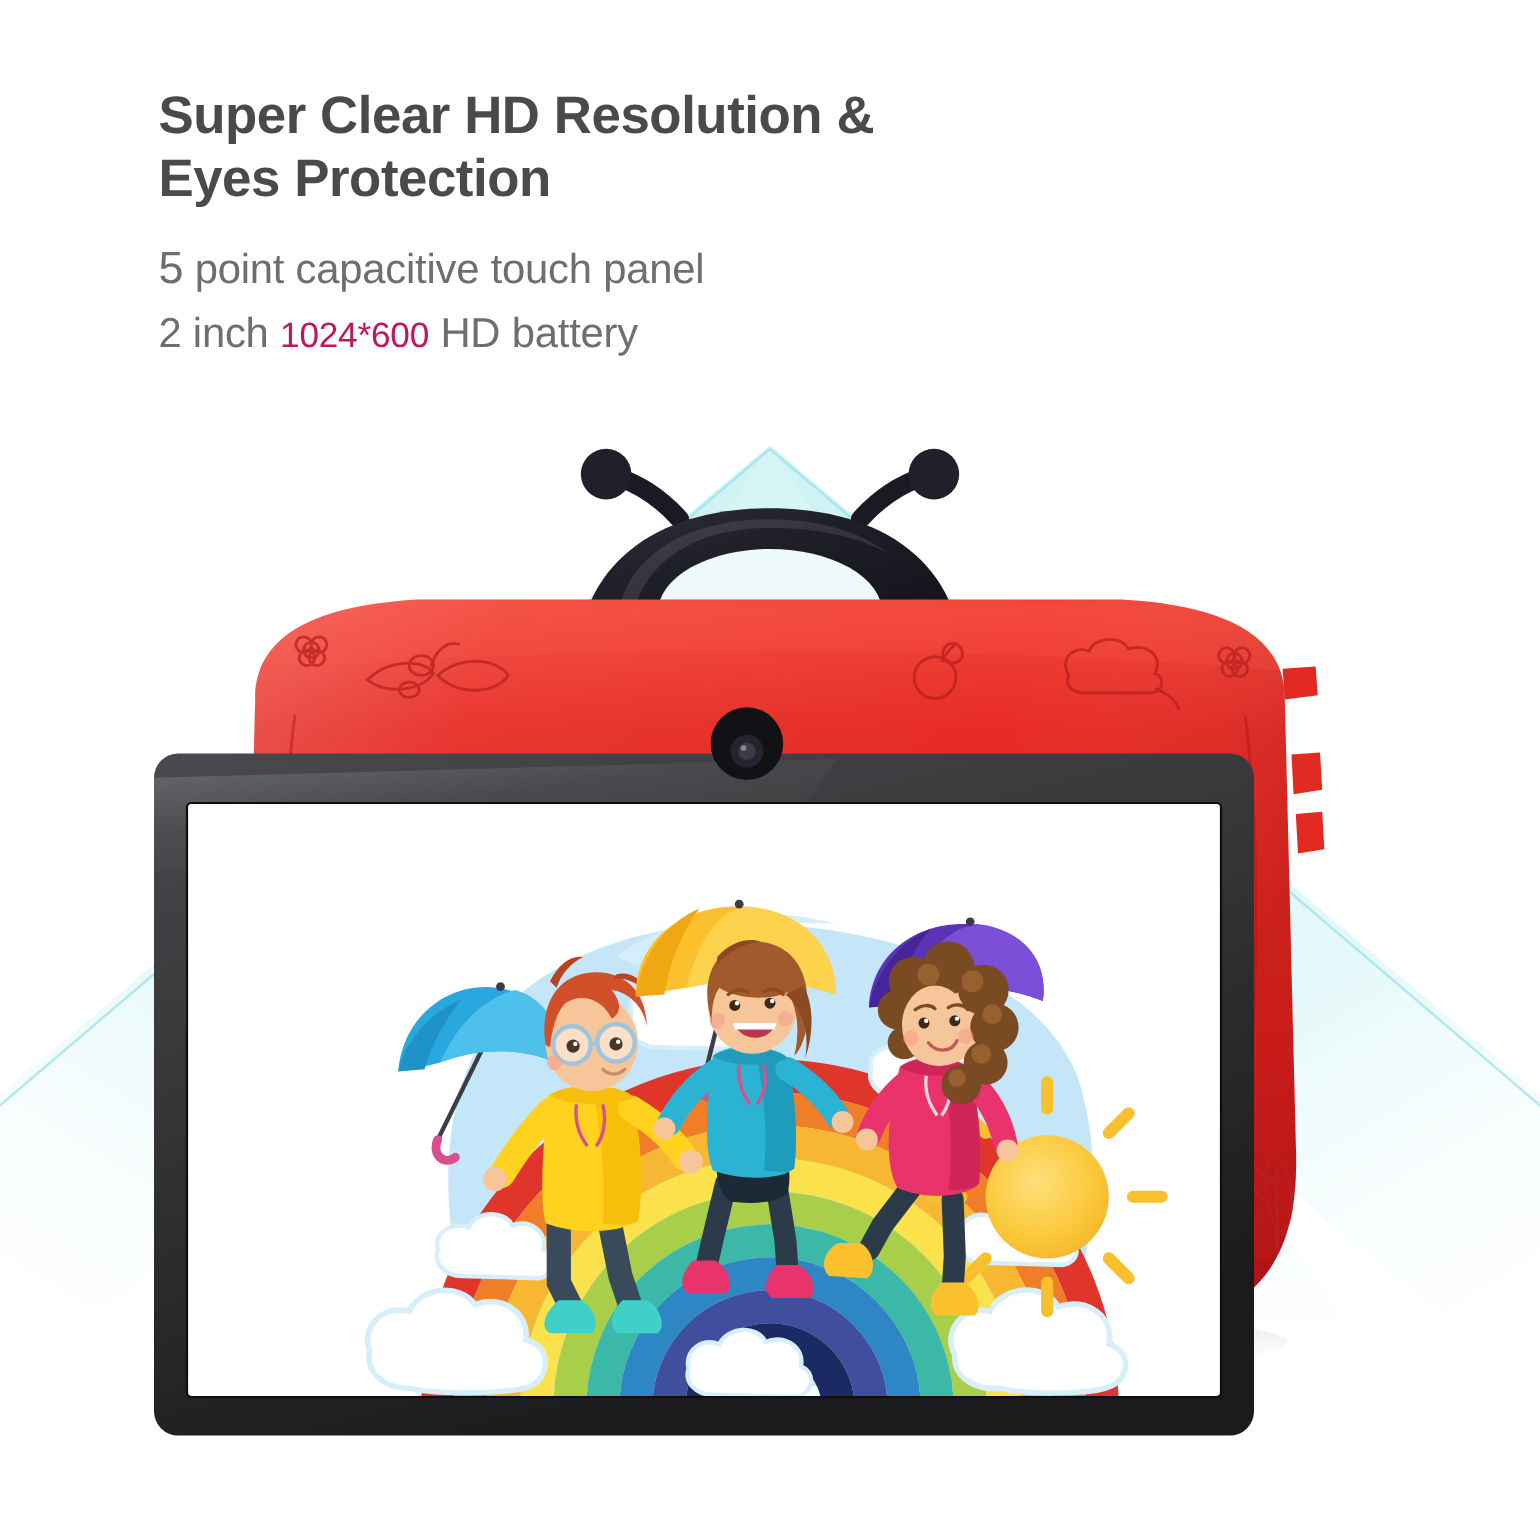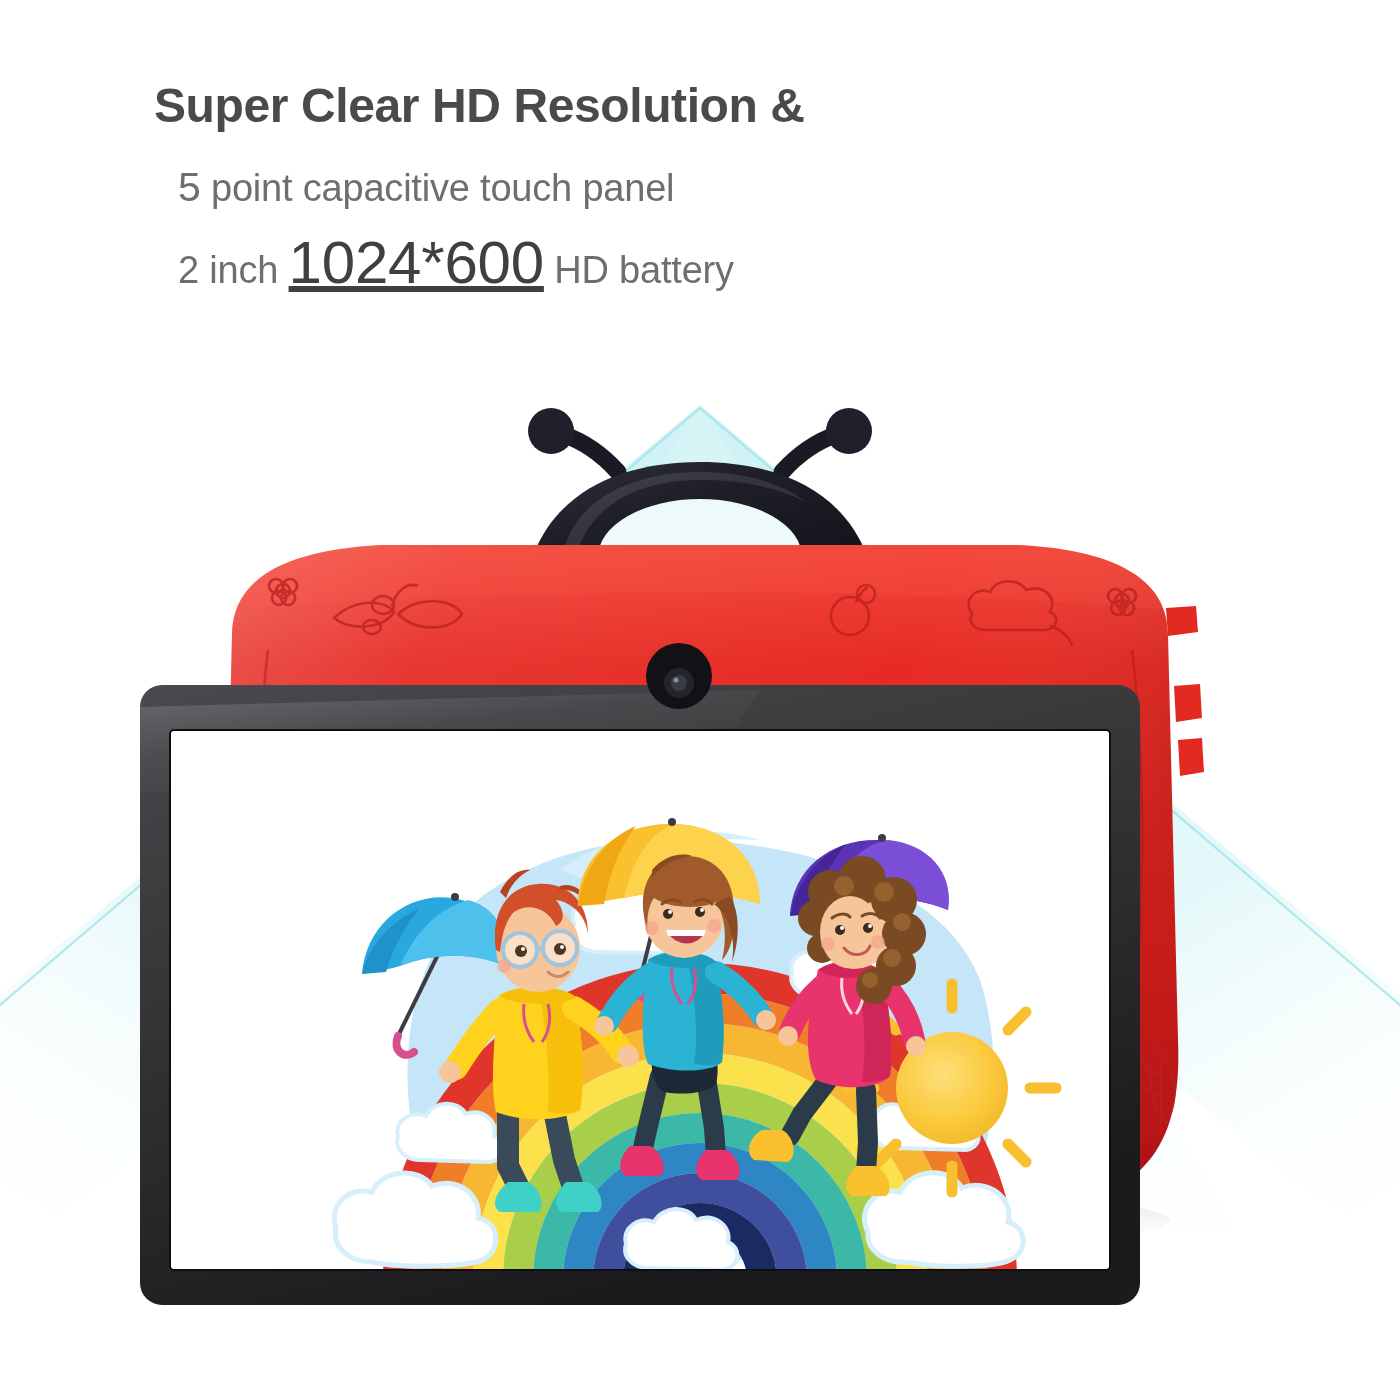--- a/index.html
+++ b/index.html
@@ -7,33 +7,33 @@
     width:1400px;height:1400px;overflow:hidden;
     background:#ffffff;
     font-family:"Liberation Sans", sans-serif;
     position:relative;
   }
 
   
   #bg-beams{position:absolute;inset:0;width:1400px;height:1400px;z-index:0;}
 
   
-  #copy{position:absolute;left:154px;top:78px;z-index:5;}
+  #copy{position:absolute;left:144px;top:78px;z-index:5;}
   .headline{
     font-size:48px;font-weight:bold;color:#4a4a4a;
     line-height:1.18;letter-spacing:-0.4px;margin:0;
     white-space:nowrap;
   }
-  .bullets{margin-top:22px;margin-left:24px;}
+  .bullets{margin-top:22px;}
   .bullet{
     font-size:38px;color:#6e6e6e;line-height:1.5;
     white-space:nowrap;letter-spacing:-0.2px;
   }
   .bullet .num{font-size:41px;color:#6e6e6e;}
-  .bullet .res{font-size:60px;color:#404040;text-decoration:underline;}
+  .bullet .res{font-size:32px;color:#be185d;}
 
   
   #tablet-stage{position:absolute;left:0;top:400px;width:1400px;height:1000px;z-index:4;}
   #tablet-svg{display:block;}
 </style>
 </head>
 <body>
 
 <svg id="bg-beams" viewBox="0 0 1400 1400" xmlns="http://www.w3.org/2000/svg">
   <defs>
@@ -63,20 +63,21 @@
   <polygon points="700,405 1430,1020 1430,1290 700,700" fill="url(#beamGradR)"></polygon>
 
   <polygon points="700,405 120,1290 1280,1290" fill="url(#beamCore)"></polygon>
 
   <path d="M700,408 L-20,1022" stroke="#9fe4e8" stroke-width="2.2" fill="none" opacity="0.8"></path>
   <path d="M700,408 L1420,1022" stroke="#9fe4e8" stroke-width="2.2" fill="none" opacity="0.8"></path>
 </svg>
 
 <div id="copy">
   <h1 class="headline">Super Clear HD Resolution &amp;</h1>
+  <h1 class="headline">Eyes Protection</h1>
 
   <div class="bullets">
     <div class="bullet">
       <span class="num">5</span><span> point capacitive touch panel</span>
     </div>
     <div class="bullet">
       <span>2 inch </span><span class="res">1024*600</span><span> HD battery</span>
     </div>
   </div>
 </div>

